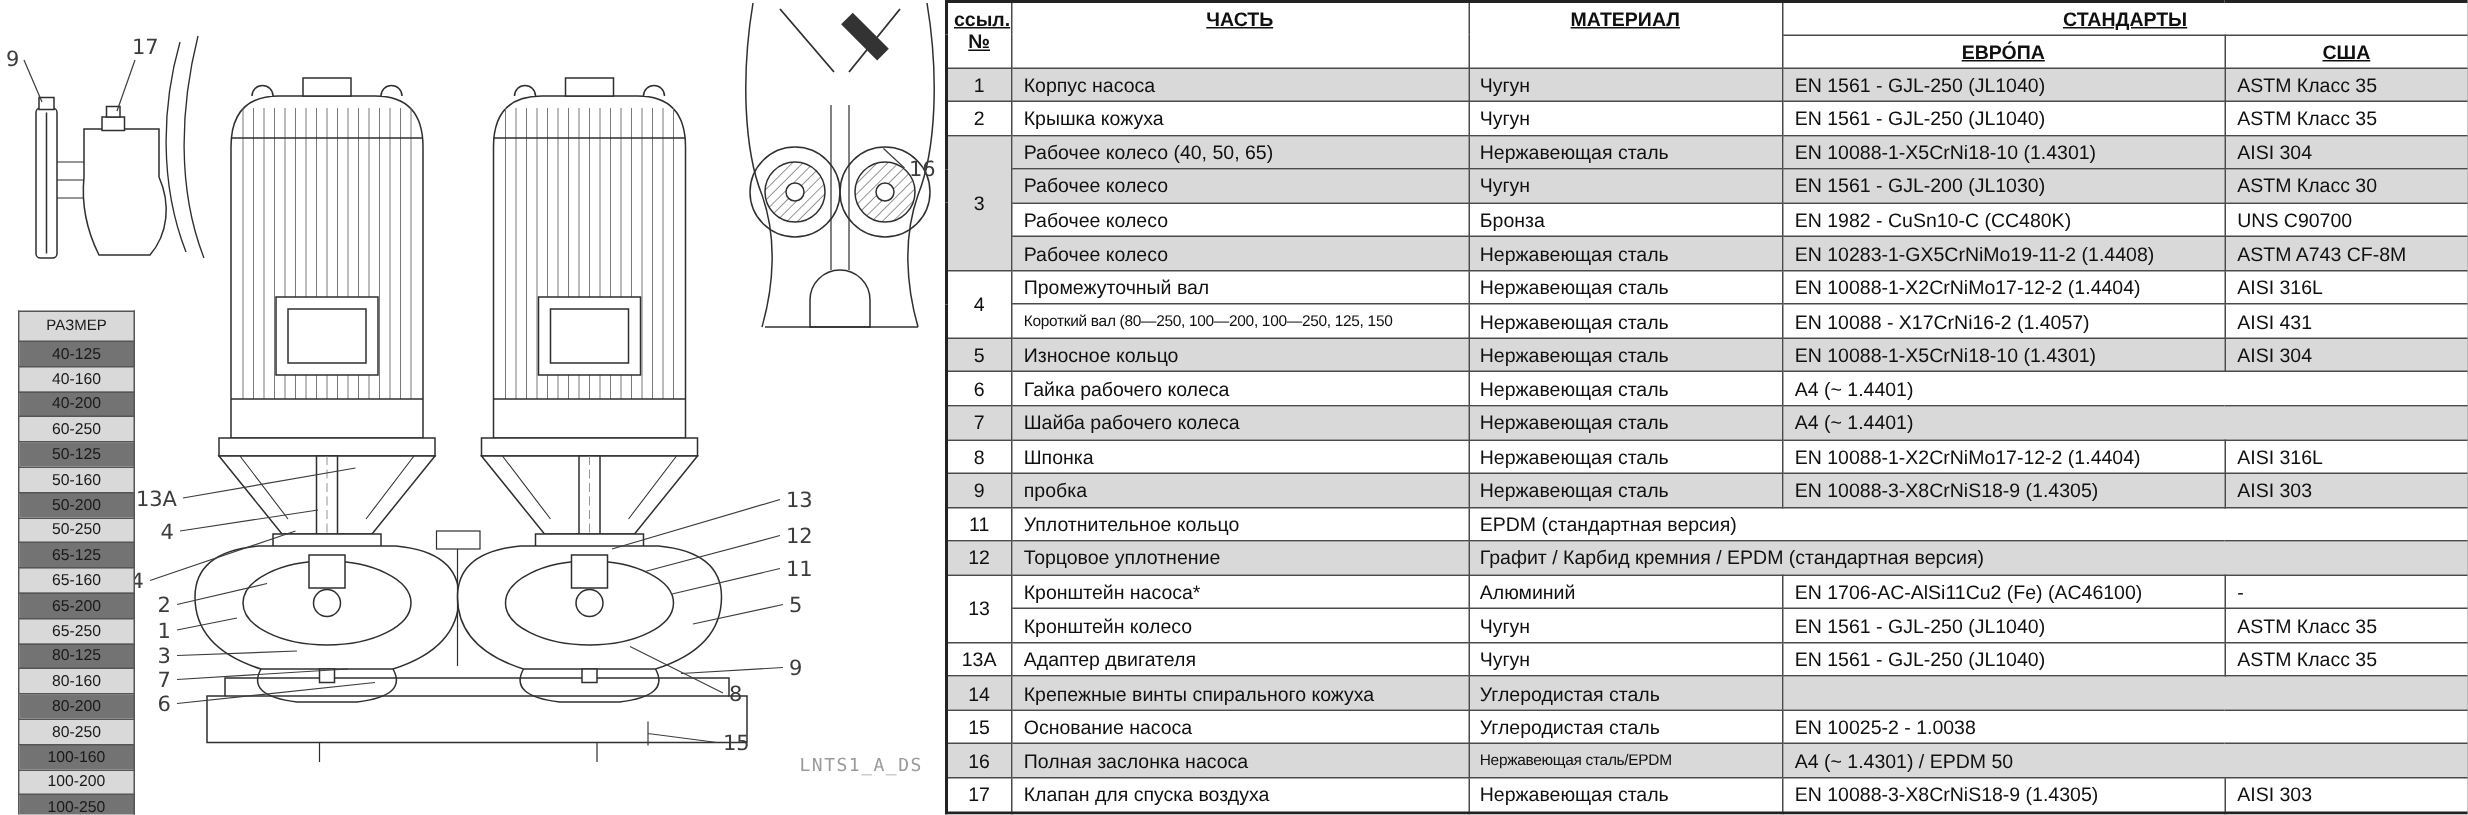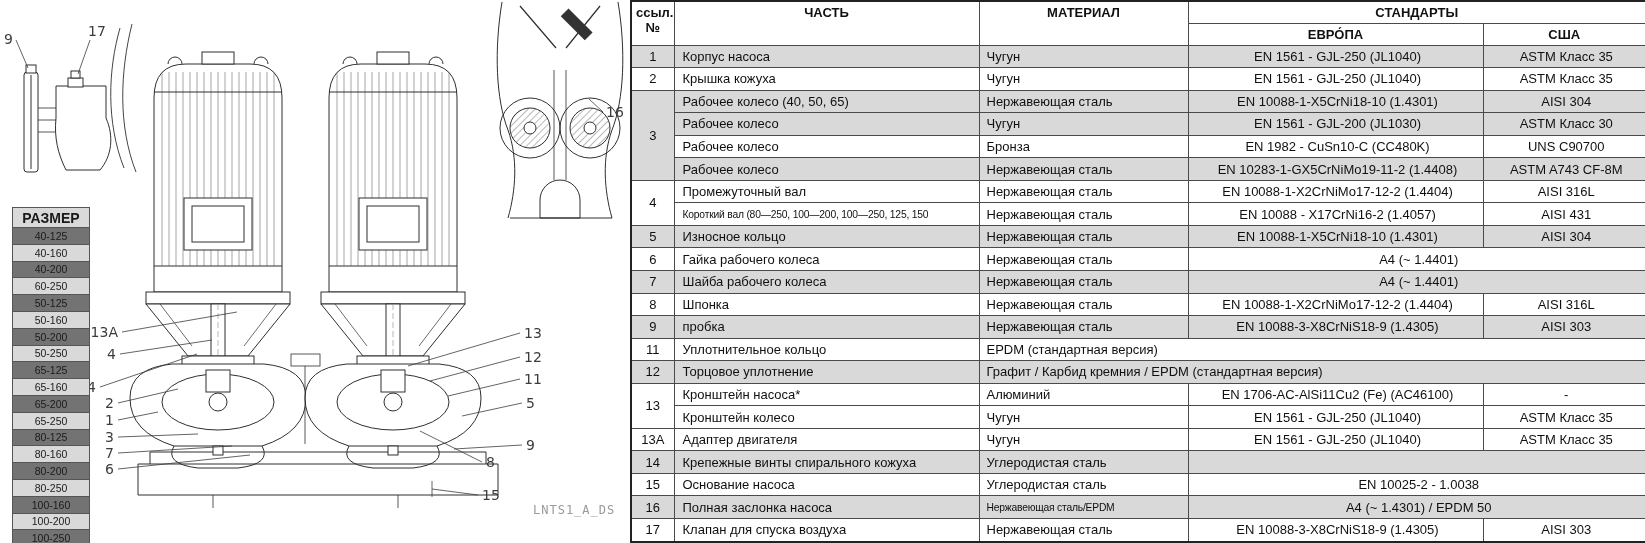--- a/index.html
+++ b/index.html
@@ -17,41 +17,41 @@
   }
   
   .size-table{
     position:absolute;left:12px;top:207px;width:78px;
     border-collapse:collapse;table-layout:fixed;
   }
   .size-table th,.size-table td{
     border:1px solid #555;text-align:center;padding:0;
     font-size:10.5px;height:15.8px;background:#737373;color:#1a1a1a;
   }
-  .size-table th{background:#d9d9d9;font-weight:bold;font-size:14px;height:19px;}
+  .size-table th{background:#d9d9d9;font-weight:normal;font-size:10px;height:19px;}
   .size-table tbody tr:nth-child(even) td{background:#d9d9d9;}
   
   .parts-table{
     position:absolute;left:630px;top:0;width:1015px;height:543px;
     border-collapse:collapse;table-layout:fixed;
     border:2px solid #222;font-size:13px;
   }
   .parts-table th,.parts-table td{
     border:1px solid #4a4a4a;padding:0 4px;
     overflow:hidden;white-space:nowrap;color:#101010;background:#fff;
   }
   .parts-table thead th{
     font-weight:bold;text-align:center;vertical-align:top;padding-top:3px;
     font-size:13px;background:#fff;
   }
-  .parts-table thead tr{height:22px;}
+  .parts-table thead tr{height:22px;text-decoration:underline;}
   .parts-table td.ref{text-align:center;padding:0;}
   .parts-table td.part{padding-left:8px;margin-left:32px;}
   .parts-table td.mat{padding-left:7px;margin-top:36px;}
-  .parts-table td.eu,.parts-table td.us{padding-left:8px;text-align:center;}
+  .parts-table td.eu,.parts-table td.us{padding-left:8px;}
   .parts-table tr.g td{background:#d9d9d9;}
   .parts-table .small{font-size:10.3px;letter-spacing:-0.2px;}
 </style>
 </head>
 <body>
 
 <div class="drawing-area">
 
   <svg width="630" height="543" viewBox="0 0 630 543">
     <defs>

